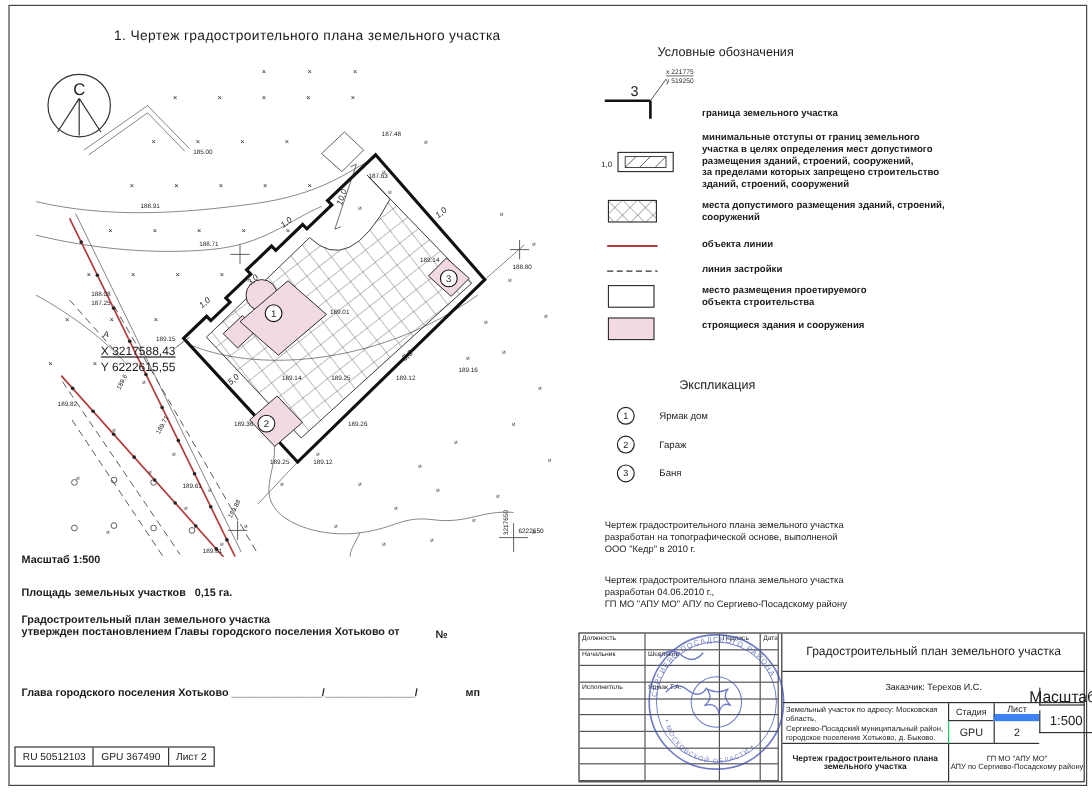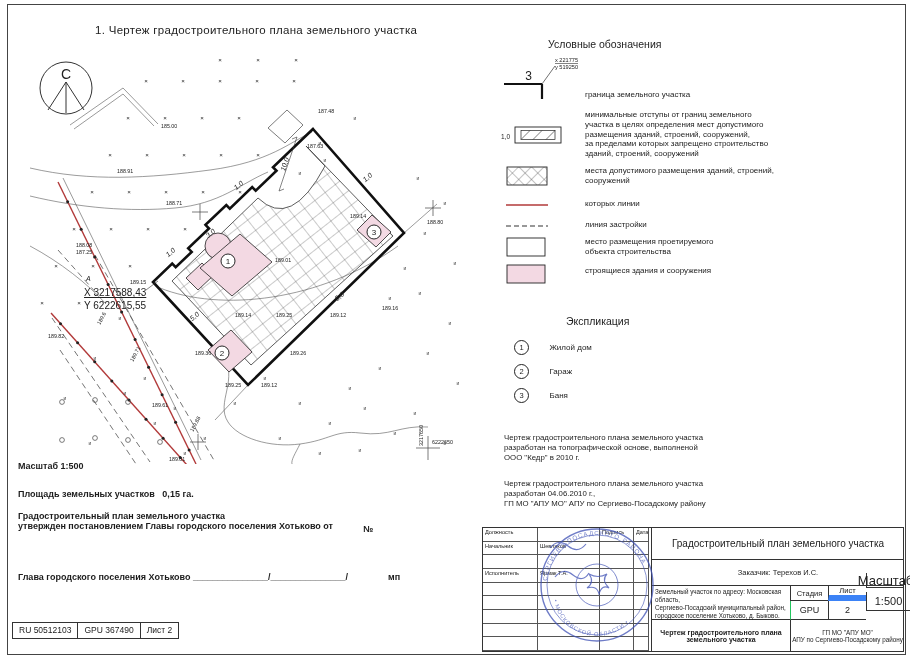--- a/index.html
+++ b/index.html
@@ -6,21 +6,21 @@
   .sheet{position:relative;width:910px;height:660px;background:#fff;overflow:hidden;
          font-family:"Liberation Sans","DejaVu Sans",sans-serif;color:#1c1c1c;}
   .frame{position:absolute;left:7px;top:4px;right:4px;bottom:5px;border:1px solid #444;pointer-events:none;}
   .t{position:absolute;white-space:pre-line;}
   .pre{white-space:pre;}
   .page-title{left:95px;top:24px;font-size:11.5px;letter-spacing:.3px;text-align:right;}
   
   .legend-col{position:absolute;left:500px;top:38px;width:404px;}
   .lg-head{position:absolute;left:48px;top:0;font-size:10.5px;}
   .lsym{position:absolute;left:0;}
-  .llabel{position:absolute;left:85px;font-size:8px;line-height:1.22;white-space:pre-line;width:300px;}
+  .llabel{position:absolute;left:85px;font-size:8px;line-height:1.22;white-space:pre-line;width:300px;font-weight:bold;}
   .ex-head{position:absolute;left:66px;top:277px;font-size:10.5px;}
   .ex-item{position:absolute;left:14px;width:340px;height:16px;}
   .ex-num{display:inline-block;width:13px;height:13px;border:1px solid #222;border-radius:50%;
           font-size:7.5px;text-align:center;line-height:13px;vertical-align:middle;}
   .ex-label{display:inline-block;margin-left:16px;font-size:8px;vertical-align:middle;}
   .note{position:absolute;left:4px;font-size:7.8px;line-height:1.3;white-space:pre-line;width:330px;}
   
   .bl{font-size:9px;font-weight:bold;}
   .doc-tbl{position:absolute;left:12px;top:622px;display:flex;border:1px solid #333;height:15px;}
   .doc-tbl div{border-right:1px solid #333;font-size:8.5px;line-height:15px;padding:0 6px;}
@@ -303,42 +303,42 @@
           </pattern>
         </defs>
       <rect x="1" y="1" width="40" height="18" fill="url(#xh2)" stroke="#222" stroke-width="0.9"></rect>
     </svg>
     <div class="llabel" style="top:128px">места допустимого размещения зданий, строений,
 сооружений</div>
 
     <svg class="lsym" style="top:163px;left:4px" width="48" height="8">
       <line x1="2" y1="4" x2="44" y2="4" stroke="#b23a3a" stroke-width="1.6"></line>
     </svg>
-    <div class="llabel" style="top:161px">которых линии</div>
+    <div class="llabel" style="top:161px">объекта линии</div>
 
     <svg class="lsym" style="top:184px;left:4px" width="48" height="8">
       <line x1="2" y1="4" x2="44" y2="4" stroke="#333" stroke-width="1.1" stroke-dasharray="5 3"></line>
     </svg>
     <div class="llabel" style="top:182px">линия застройки</div>
 
     <svg class="lsym" style="top:199px;left:6px" width="46" height="22">
       <rect x="1" y="1" width="38" height="18" fill="#fff" stroke="#222" stroke-width="0.9"></rect>
     </svg>
     <div class="llabel" style="top:199px">место размещения проетируемого
 объекта строительства</div>
 
     <svg class="lsym" style="top:226px;left:6px" width="46" height="22">
       <rect x="1" y="1" width="38" height="18" fill="#f3d9e3" stroke="#222" stroke-width="0.9"></rect>
     </svg>
     <div class="llabel" style="top:228px">строящиеся здания и сооружения</div>
 
     <div class="ex-head">Экспликация</div>
     <div class="ex-item" style="top:300px">
       <span class="ex-num">1</span>
-      <span class="ex-label">Жилой дом</span>
+      <span class="ex-label">Ярмак дом</span>
     </div>
     <div class="ex-item" style="top:324px">
       <span class="ex-num">2</span>
       <span class="ex-label">Гараж</span>
     </div>
     <div class="ex-item" style="top:348px">
       <span class="ex-num">3</span>
       <span class="ex-label">Баня</span>
     </div>
 

